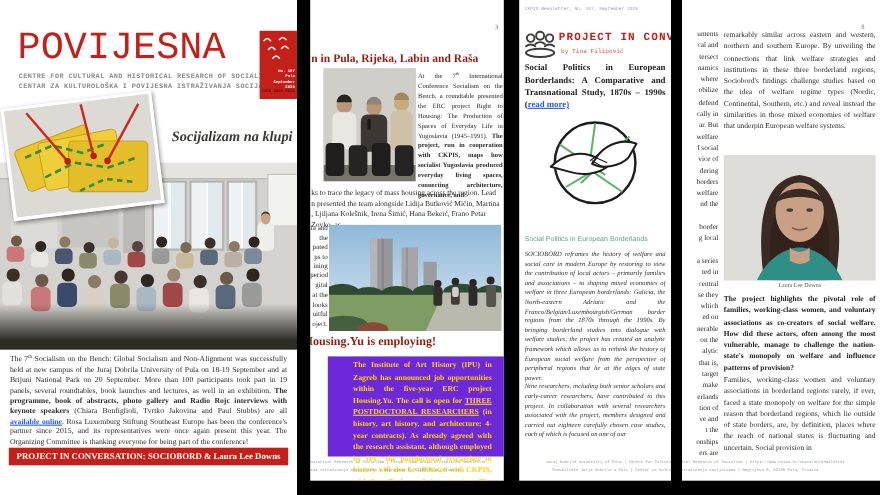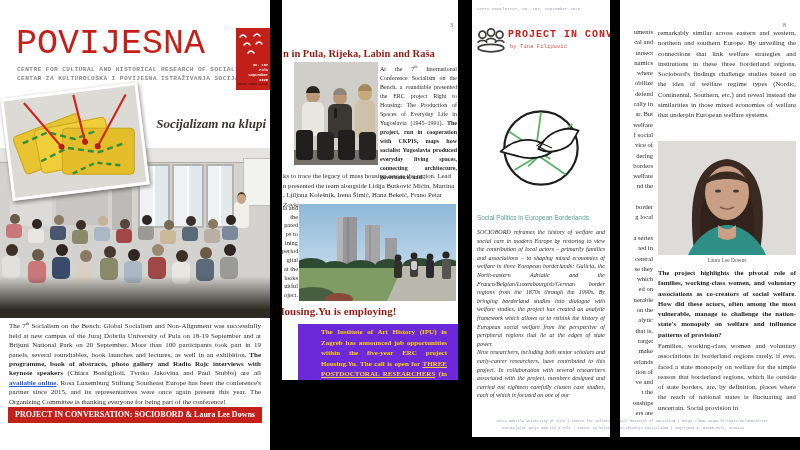--- a/index.html
+++ b/index.html
@@ -44,21 +44,21 @@
   .torB{left:2px;top:108px;width:18px;height:22px;border-radius:5px;background:#e2e0da;
     box-shadow:26px 5px #c9787a,50px 1px #3a4a6a,74px 6px #d8d0c4,98px 2px #8a8a6a,122px 5px #aab8c4,146px 1px #a04848,170px 6px #e8e6e0,194px 3px #5a6a7a,218px 1px #9a9a98;}
   .crowd-base{left:0;top:128px;width:270px;height:42px;background:linear-gradient(to bottom,rgba(46,42,36,0),#2e2a24 80%);}
   .spk-head{left:237px;top:44px;width:9px;height:10px;border-radius:50%;background:#c9a585;border-top:2px solid #4a3a2c;}
   .spk-body{left:234px;top:54px;width:15px;height:26px;border-radius:4px;background:#efefea;}
 
   .photo-tags{left:6px;top:90px;width:132px;height:97px;background:#dcdad4;border:3px solid #fff;
     box-shadow:1px 2px 4px rgba(0,0,0,.45);transform:rotate(-7deg);overflow:hidden;}
 
   
-  #p2{left:282px;width:176px;height:380px;}
+  #p2{left:282px;width:176px;height:437px;}
   .pagenum{font-size:6px;color:#6a6a6a;}
   .p2-head{left:1px;top:48px;font-size:10.5px;font-weight:bold;color:#8f1d12;white-space:nowrap;}
   .photo-round{left:12px;top:62px;width:84px;height:103px;background:#d0cec9;overflow:hidden;}
   .p2-col{left:98px;top:63px;width:77px;font-size:6px;line-height:9px;color:#2c2a28;}
   .p2-lines{left:1px;top:171px;width:174px;font-size:6.8px;line-height:9.6px;color:#2c2a28;}
   .p2-strip{left:0px;top:204px;width:16px;font-size:6.4px;color:#2c2a28;text-align:right;}
   .p2-strip div{height:8.7px;}
   .photo-housing{left:17px;top:204px;width:157px;height:97px;overflow:hidden;}
   .p2-head2{left:-6px;top:305px;font-size:11px;font-weight:bold;color:#8f1d12;white-space:nowrap;}
   .redbox{left:1px;top:324px;width:172px;height:91px;background:#6d28d9;color:#ffd400;
@@ -273,20 +273,23 @@
       <path d="M2,14 a5,4 0 0 1 8,0"></path>
         <path d="M10,12 a5,4 0 0 1 8,0"></path>
         <path d="M18,14 a5,4 0 0 1 8,0"></path>
       <ellipse cx="14" cy="19.5" rx="12" ry="3.5"></ellipse>
     </g>
   </svg>
 
   <div class="abs p3-title">PROJECT IN CONVERSATION</div>
   <div class="abs p3-byline">by Tina Filipović</div>
 
+  <div class="abs p3-article just">
+    <span>Social Politics in European Borderlands: A Comparative and Transnational Study, 1870s – 1990s (</span><span class="link">read more)</span>
+  </div>
 
   <div class="abs logo-wrap">
     <svg width="114" height="88" viewBox="0 0 120 96">
       <circle cx="60" cy="48" r="40" fill="#fff" stroke="#1d1d1b" stroke-width="2.4"></circle>
       <g stroke="#58b368" stroke-width="2" fill="none">
         <line x1="25" y1="30" x2="70" y2="60"></line>
           <line x1="60" y1="9" x2="55" y2="46"></line>
         <line x1="94" y1="22" x2="46" y2="68"></line>
           <line x1="87" y1="77" x2="52" y2="53"></line>
         <line x1="31" y1="72" x2="58" y2="56"></line>

